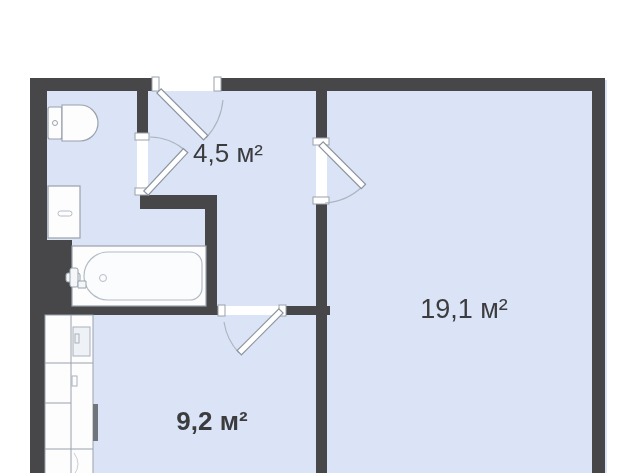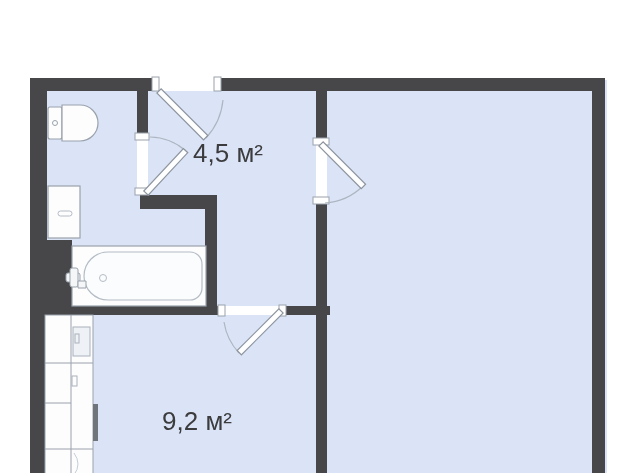--- a/index.html
+++ b/index.html
@@ -117,16 +117,17 @@
       <rect x="47" y="434" width="43" height="39" fill="#fdfdfe"></rect>
       <rect x="72" y="443" width="5" height="9" fill="none" stroke="#aab2bc"></rect>
       <rect x="93" y="361" width="5" height="37" fill="#70757c" stroke="none"></rect>
       <rect x="93" y="438" width="4" height="26" fill="#70757c" stroke="none"></rect>
     </g>
   </svg>
 
   <div class="room-label" style="left:228px;top:110px;">4,5 м²</div>
 
 
-  <div class="room-label" style="left:197px;top:378px;">9,2 м²</div>
+  <div class="room-label" style="left:212px;top:378px;font-weight:bold;">9,2 м²</div>
 
+  <div class="room-label large" style="left:464px;top:266px;">19,1 м²</div>
 
 </div>
 
 </body></html>

